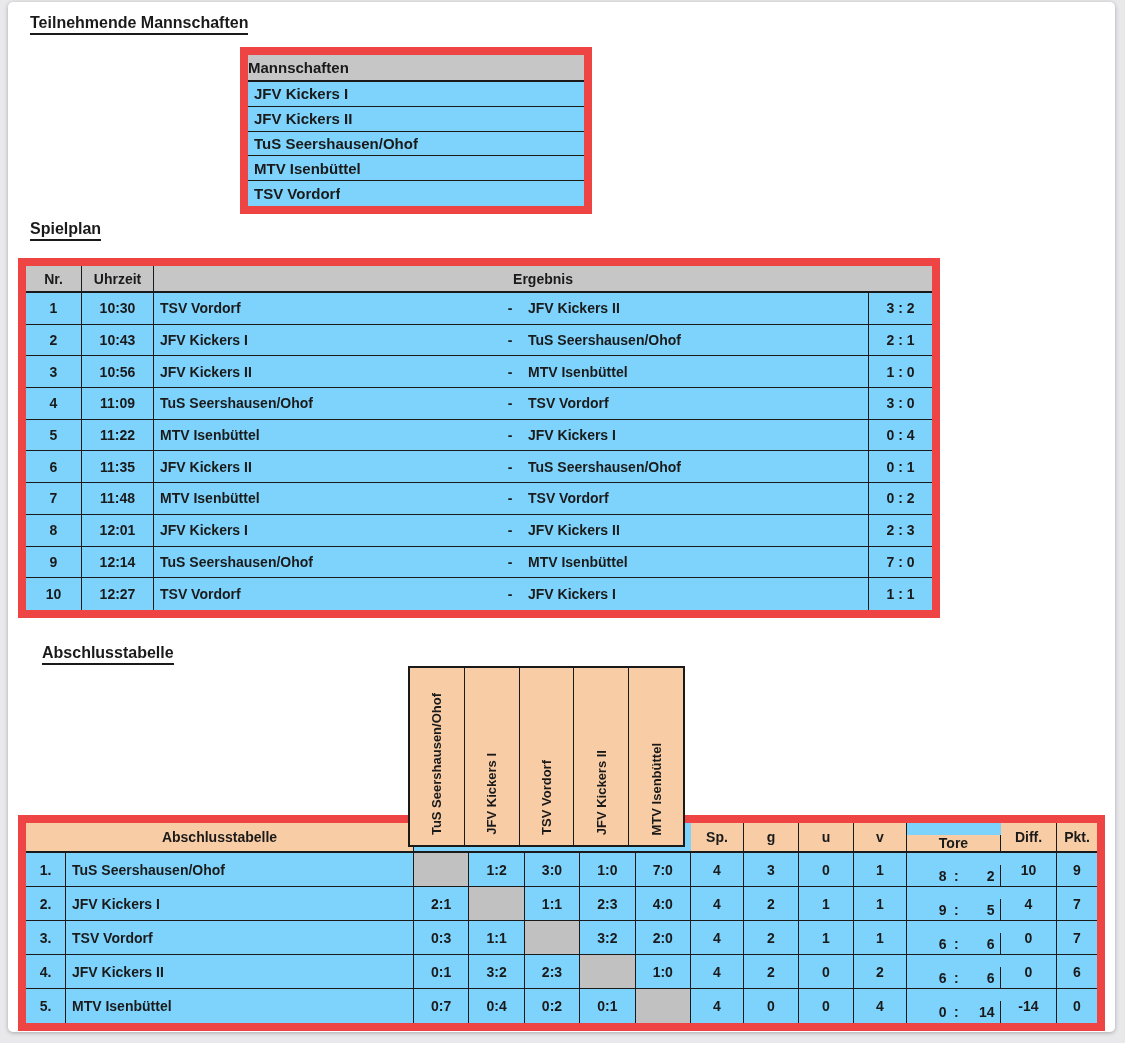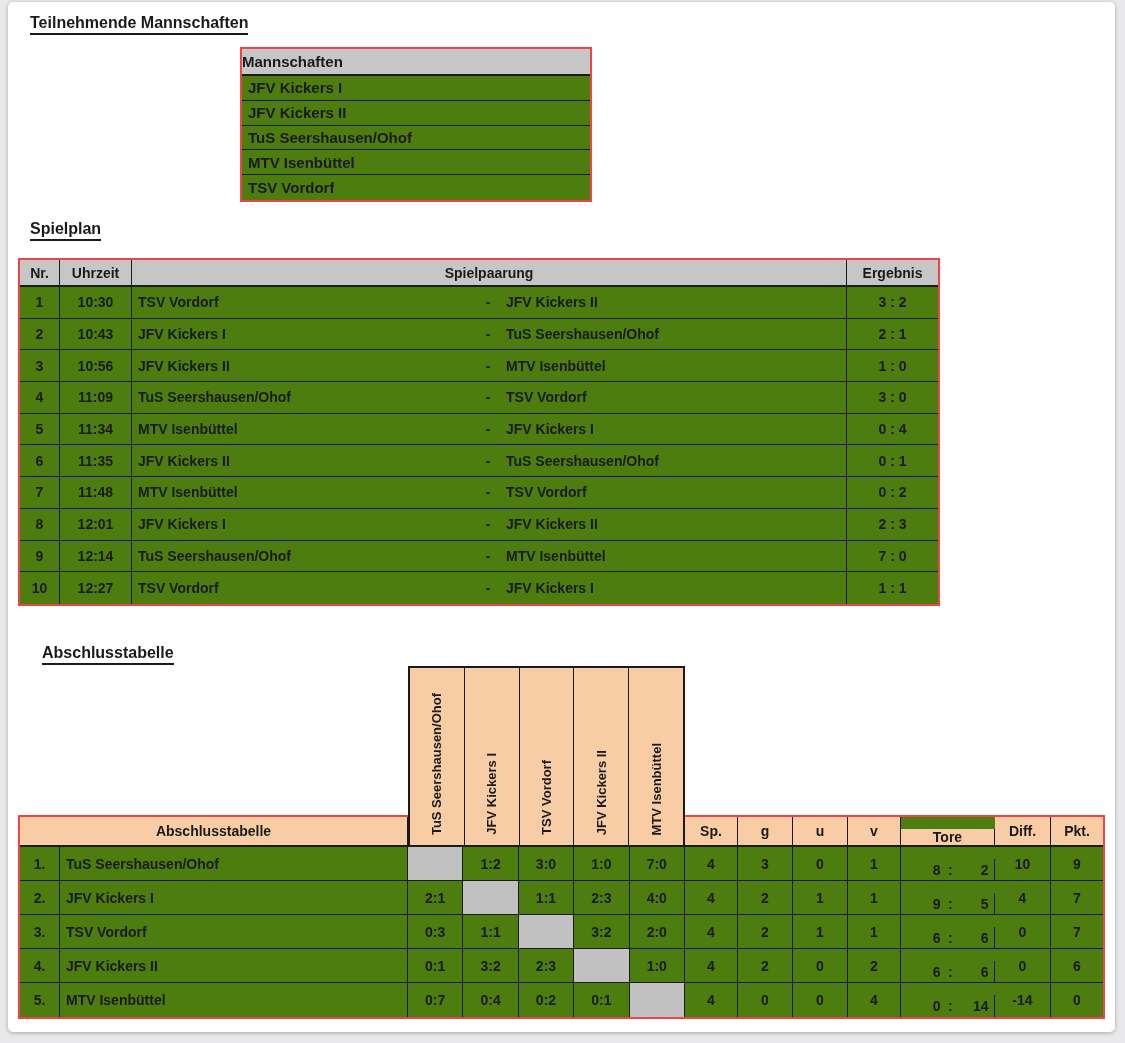--- a/index.html
+++ b/index.html
@@ -14,21 +14,21 @@
   }
   .page {
     position:absolute; left:8px; top:2px; width:1107px; height:1030px;
     background:#ffffff; border-radius:5px;
     box-shadow:0 1px 4px rgba(0,0,0,0.28);
     padding-left:10px;
   }
   .heading { position:absolute; font-size:16px; }
   .heading > span { display:inline-block; border-bottom:2px solid #1a1a1a; padding-bottom:1px; }
 
-  .tbl { position:absolute; border:2px solid #ef4444; background:#4d7c0f; }
+  .tbl { position:absolute; border:8px solid #ef4444; background:#7dd3fc; }
   .row { display:flex; border-bottom:1px solid #1a1a1a; }
   .row:last-child { border-bottom:none; }
   .hrow { border-bottom:2px solid #1a1a1a; background:#c6c6c6; }
   .cell {
     display:flex; align-items:center; justify-content:center;
     border-right:1px solid #1a1a1a; font-size:14px; overflow:hidden;
   }
   .cell:last-child { border-right:none; }
   .cell.left { justify-content:flex-start; padding-left:6px; }
 
@@ -36,21 +36,21 @@
   .teams-tbl { left:232px; top:45px; width:352px; }
   .teams-tbl .hrow { height:27px; }
   .teams-tbl .hrow .cell { font-size:15px; }
   .trow { height:24.8px; }
   .trow .cell { font-size:15px; }
 
   
   .schedule-tbl { left:10px; top:256px; width:922px; }
   .schedule-tbl .hrow { height:27px; }
   .srow { height:31.7px; }
-  .c-nr { width:40px;text-align:center; }
+  .c-nr { width:56px;text-align:center; }
   .c-time { width:72px; }
   .c-pair { width:715px; justify-content:flex-start; padding:0; }
   .c-res { flex:1; }
   .home { width:348px; padding-left:6px; display:flex; align-items:center; height:100%; }
   .dash { width:16px; text-align:center; display:flex; align-items:center; justify-content:center; height:100%; }
   .away { flex:1; padding-left:10px; display:flex; align-items:center; height:100%; }
 
   
   .standings-tbl { left:10px; top:813px; width:1087px; }
   .shrow { height:30px; border-bottom:2px solid #1a1a1a; }
@@ -117,21 +117,20 @@
     </div>
 
   <div class="heading" style="left:22px; top:218px;">
     <span>Spielplan</span>
   </div>
 
   <div class="tbl schedule-tbl">
     <div class="row hrow">
       <div class="cell c-nr">Nr.</div>
       <div class="cell c-time">Uhrzeit</div>
-      <div class="cell c-pair" style="justify-content:center;">Spielpaarung</div>
       <div class="cell c-res">Ergebnis</div>
     </div>
   <div class="row srow">
         <div class="cell c-nr">1</div>
         <div class="cell c-time">10:30</div>
         <div class="cell c-pair">
           <div class="home">TSV Vordorf</div>
           <div class="dash">-</div>
           <div class="away">JFV Kickers II</div>
         </div>
@@ -162,21 +161,21 @@
         <div class="cell c-time">11:09</div>
         <div class="cell c-pair">
           <div class="home">TuS Seershausen/Ohof</div>
           <div class="dash">-</div>
           <div class="away">TSV Vordorf</div>
         </div>
         <div class="cell c-res">3 : 0</div>
       </div>
       <div class="row srow">
         <div class="cell c-nr">5</div>
-        <div class="cell c-time">11:34</div>
+        <div class="cell c-time">11:22</div>
         <div class="cell c-pair">
           <div class="home">MTV Isenbüttel</div>
           <div class="dash">-</div>
           <div class="away">JFV Kickers I</div>
         </div>
         <div class="cell c-res">0 : 4</div>
       </div>
       <div class="row srow">
         <div class="cell c-nr">6</div>
         <div class="cell c-time">11:35</div>

